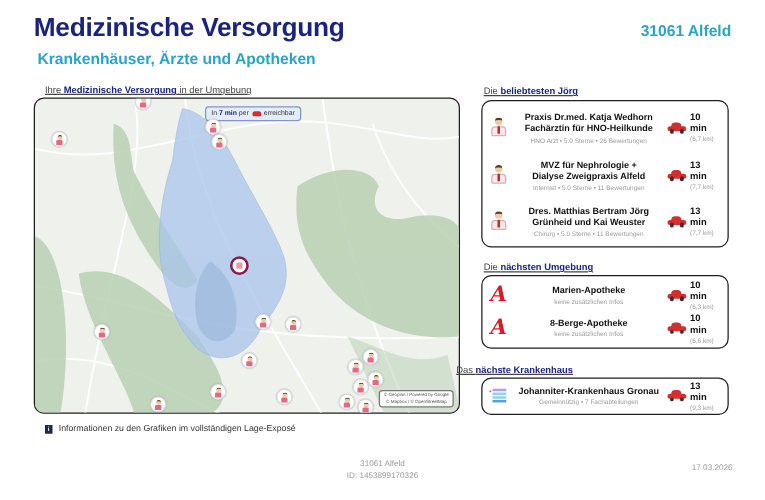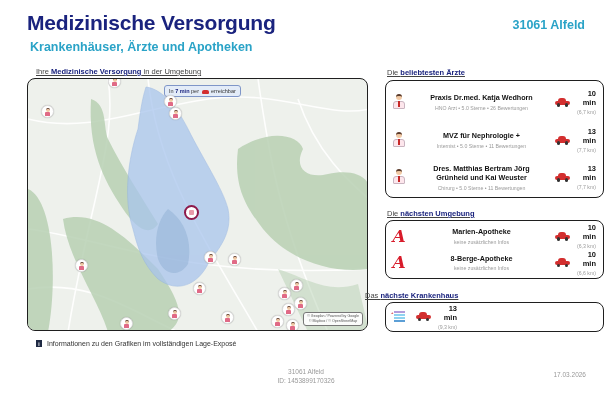--- a/index.html
+++ b/index.html
@@ -24,28 +24,28 @@
   .pin { position: absolute; width: 13px; height: 13px; border-radius: 50%; background: #fff; border: 0.5px solid #ddd; box-shadow: 0 0 1px rgba(0,0,0,0.3); display: flex; align-items: center; justify-content: center; }
   .pin .head { width: 4px; height: 4px; border-radius: 50%; background: #f1c9a5; border-top: 1.5px solid #5a3a2a; position: absolute; top: 2px; }
   .pin .bod { width: 5px; height: 4px; background: #e06a86; position: absolute; top: 6px; border-radius: 1px 1px 0 0; }
   .home-pin { position: absolute; left: 156px; top: 126px; width: 15px; height: 15px; border-radius: 50%; background: #fff; border: 2px solid #8e1a4a; }
   .home-pin::after { content: ""; position: absolute; left: 3px; top: 3px; width: 5px; height: 5px; background: #e89aa9; border-radius: 1px; }
 
   .info-note { position: absolute; left: 36px; top: 340px; font-size: 7px; color: #333; display: flex; align-items: center; gap: 5px; }
   .info-icon { width: 6px; height: 7px; background: #1f2a44; color: #fff; font-size: 5px; font-weight: bold; display: flex; align-items: center; justify-content: center; }
 
   
-  .card { position: absolute; left: 385px; width: 219px; border: 1.5px solid #1f1f1f; border-radius: 8px; background: #fff; }
+  .card { position: absolute; left: 385px; width: 198px; border: 1.5px solid #1f1f1f; border-radius: 8px; background: #fff; }
   .row { position: relative; display: flex; align-items: center; }
   .row .icon-col { width: 26px; display: flex; justify-content: center; }
   .row .text-col { flex: 1; text-align: center; padding: 0 2px; }
   .row .name { font-size: 7.2px; font-weight: bold; color: #111; line-height: 9.5px; }
   .row .meta { font-size: 5.2px; color: #9a9a9a; margin-top: 2px; }
   .row .car-col { width: 22px; display: flex; justify-content: center; }
-  .row .time-col { width: 30px; text-align: right; padding-right: 7px; }
+  .row .time-col { width: 30px; text-align: left; padding-right: 7px; }
   .row .time { font-size: 7.5px; font-weight: bold; color: #111; }
   .row .dist { font-size: 5.2px; color: #9a9a9a; margin-top: 2px; }
 
   .doctor-icon { position: relative; width: 14px; height: 16px; }
   .doctor-icon .h { position: absolute; left: 4px; top: 0; width: 6px; height: 6px; border-radius: 50%; background: #f1c9a5; border-top: 2px solid #5a3a2a; }
   .doctor-icon .b { position: absolute; left: 1px; top: 7px; width: 12px; height: 8px; background: #fde6ec; border: 0.8px solid #c9b4c0; border-radius: 3px 3px 1px 1px; }
   .doctor-icon .t { position: absolute; left: 6px; top: 7px; width: 2px; height: 6px; background: #c62828; }
 
   .car-icon { position: relative; width: 15px; height: 9px; }
   .car-icon .top { position: absolute; left: 3px; top: 0; width: 8px; height: 4px; background: #d32f2f; border-radius: 3px 3px 0 0; }
@@ -175,33 +175,34 @@
     <div>© Mapbox / © OpenStreetMap</div>
   </div>
 </div>
 
 <div class="info-note">
   <span class="info-icon">i</span>
   <span>Informationen zu den Grafiken im vollständigen Lage-Exposé</span>
 </div>
 
 <div class="section-label" style="left:387px; top:68px;">
-  <span>Die </span><b>beliebtesten Ärzte</b>
+  <span>Die </span><b>beliebtesten Jörg</b>
 </div>
 <div class="card" style="top:80px; height:118px;">
   <div class="row" style="height:40px; padding-top:2px;">
     <div class="icon-col">
         <div class="doctor-icon">
           <span class="h"></span>
           <span class="b"></span>
           <span class="t"></span>
         </div>
       </div>
     <div class="text-col">
       <div class="name">Praxis Dr.med. Katja Wedhorn</div>
+      <div class="name">Fachärztin für HNO-Heilkunde</div>
       <div class="meta">HNO Arzt • 5.0 Sterne • 26 Bewertungen</div>
     </div>
     <div class="car-col">
         <div class="car-icon">
           <span class="top"></span>
           <span class="bottom"></span>
           <span class="w1"></span>
           <span class="w2"></span>
         </div>
       </div>
@@ -213,20 +214,21 @@
   <div class="row" style="height:38px;">
     <div class="icon-col">
         <div class="doctor-icon">
           <span class="h"></span>
           <span class="b"></span>
           <span class="t"></span>
         </div>
       </div>
     <div class="text-col">
       <div class="name">MVZ für Nephrologie +</div>
+      <div class="name">Dialyse Zweigpraxis Alfeld</div>
       <div class="meta">Internist • 5.0 Sterne • 11 Bewertungen</div>
     </div>
     <div class="car-col">
         <div class="car-icon">
           <span class="top"></span>
           <span class="bottom"></span>
           <span class="w1"></span>
           <span class="w2"></span>
         </div>
       </div>
@@ -318,20 +320,24 @@
   <div class="row" style="height:27px;">
     <div class="icon-col">
       <div class="hospital-icon">
         <span class="c">+</span>
         <span class="l" style="top:1px; background:#b39ddb;"></span>
         <span class="l" style="top:4px;"></span>
         <span class="l" style="top:7px;"></span>
         <span class="l" style="top:10px; background:#5c9fd6;"></span>
       </div>
     </div>
+    <div class="text-col">
+      <div class="name">Johanniter-Krankenhaus Gronau</div>
+      <div class="meta">Gemeinnützig • 7 Fachabteilungen</div>
+    </div>
     <div class="car-col">
         <div class="car-icon">
           <span class="top"></span>
           <span class="bottom"></span>
           <span class="w1"></span>
           <span class="w2"></span>
         </div>
       </div>
     <div class="time-col">
       <div class="time">13 min</div>

